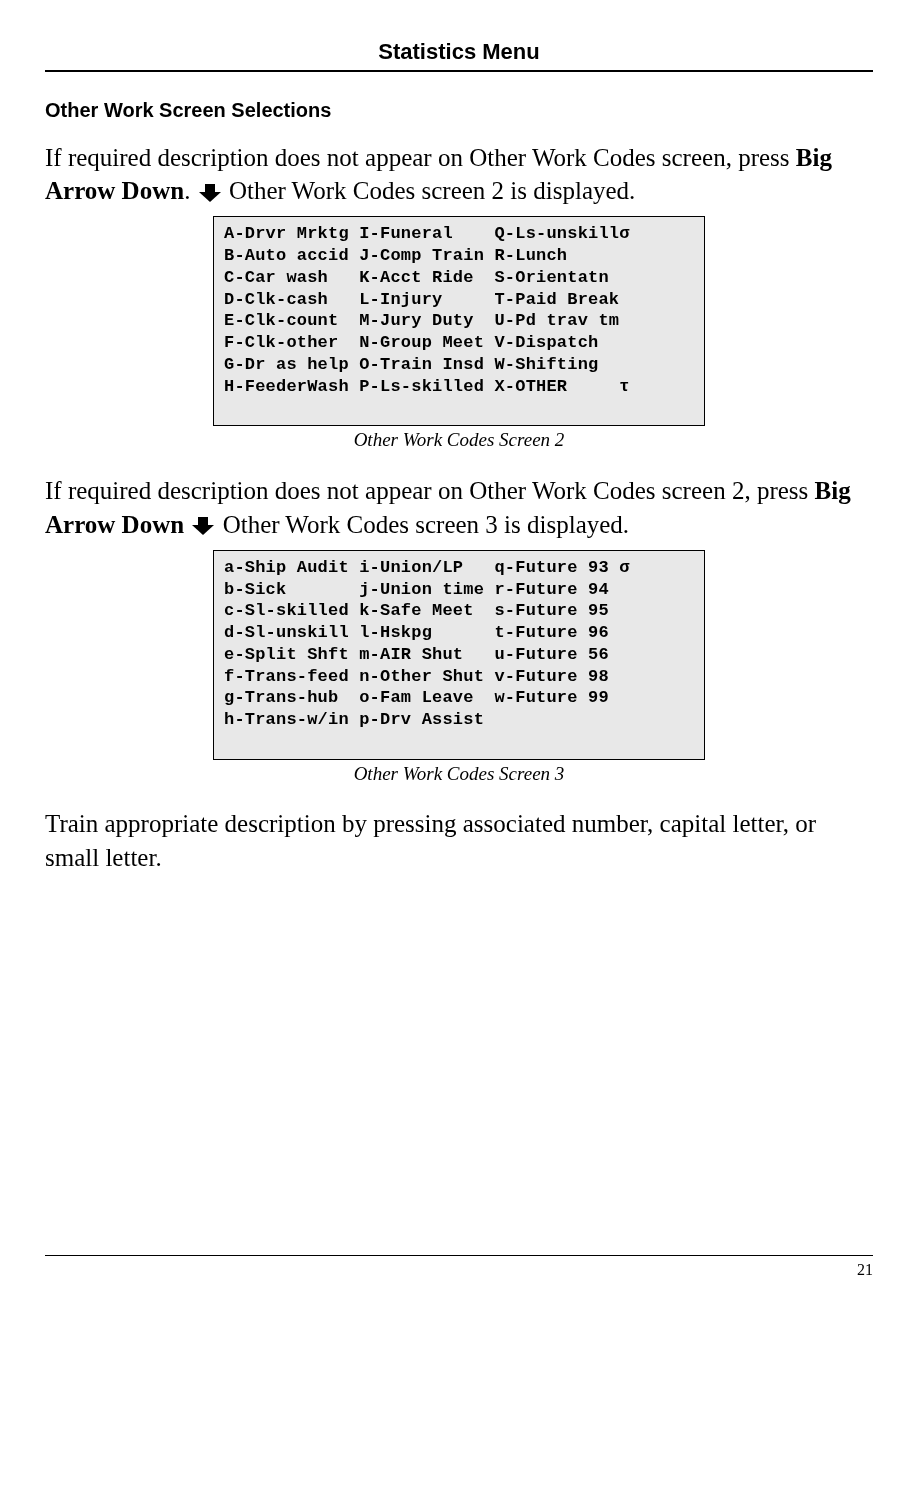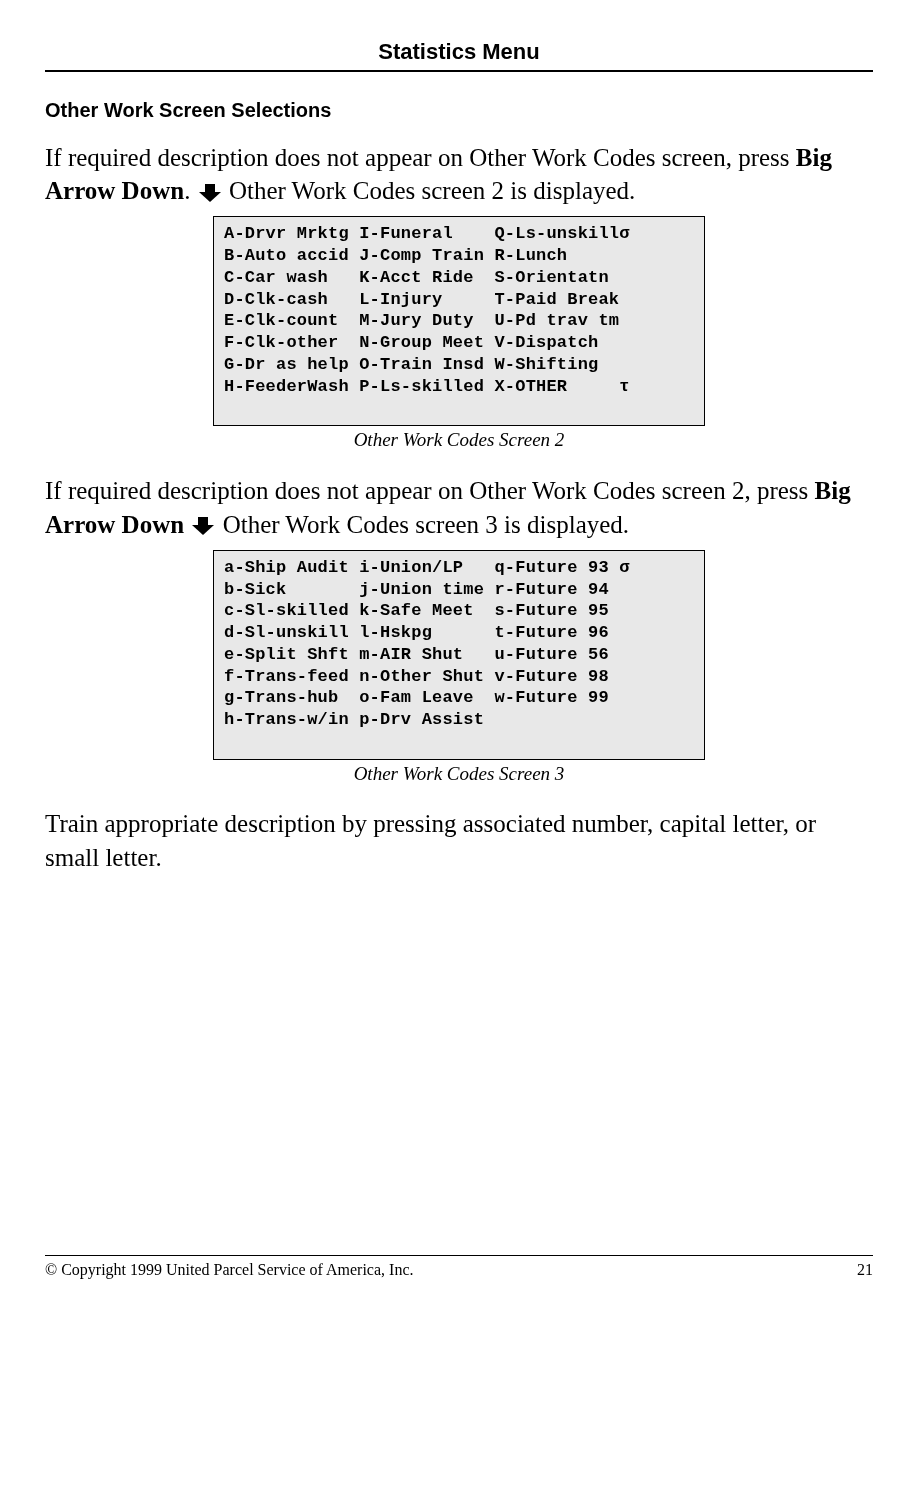--- a/index.html
+++ b/index.html
@@ -125,17 +125,16 @@
 
 </div>
 <div class="screen-caption">Other Work Codes Screen 3</div>
 
 <p class="body">Train appropriate description by pressing associated number, capital letter, or small letter.</p>
 
 <div class="footer">
   <hr class="hr-thin">
   <div class="footer-row">
     <div class="footer-left">
-      <div>© Copyright 1999 United Parcel Service of America, Inc.</div>
     </div>
     <div class="footer-right">21</div>
   </div>
 </div>
 
 </body></html>

